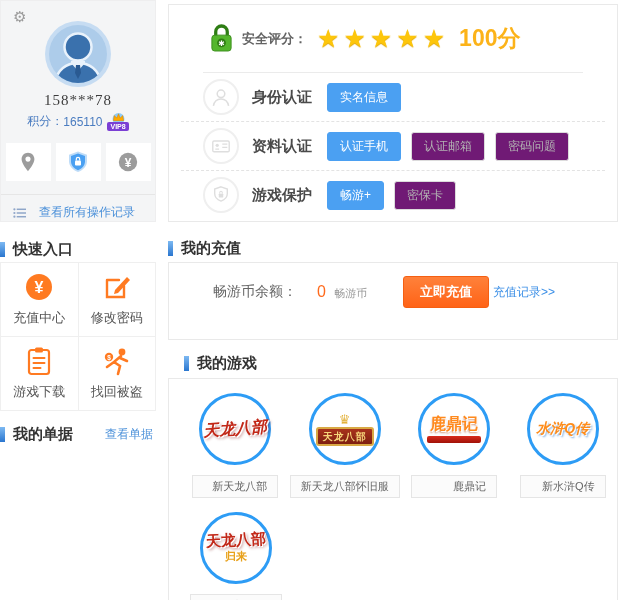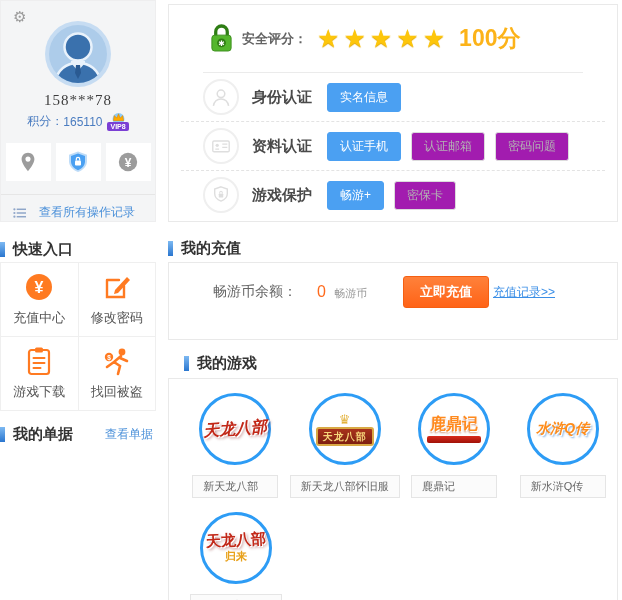--- a/index.html
+++ b/index.html
@@ -41,49 +41,49 @@
   .stars { margin-left:10px; }
   .star { color:#fdc60b; font-size:25px; margin-right:4px; text-shadow:0 1px 1px #e0a500; }
   .score-value { font-size:23px; font-weight:bold; color:#fcb319; margin-left:10px; }
   .hr-solid { border:0; border-top:1px solid #ebebeb; margin:0 34px; }
   .hr-dash { border:0; border-top:1px dashed #e3e3e3; margin:0 12px; }
   .auth-row { height:48px; display:flex; align-items:center; padding-left:34px; }
   .row-icon { width:36px; height:36px; border:2px solid #efefef; border-radius:50%; display:flex; align-items:center; justify-content:center; flex:none; }
   .auth-label { font-size:15px; font-weight:bold; color:#4a4a4a; margin-left:13px; width:75px; }
   .btn { font-size:12px; padding:5px 12px; border-radius:3px; margin-right:10px; cursor:pointer; white-space:nowrap; }
   .btn-blue { background:#4ba0f2; color:#fff; border:1px solid #4ba0f2; }
-  .btn-gray { background:#a21caf; color:#b3b3b3; border:1px solid #dcdcdc; }
+  .btn-gray { background:#701a75; color:#b3b3b3; border:1px solid #dcdcdc; }
 
   
   .recharge-title { position:absolute; left:168px; top:239px; }
   .recharge-panel { position:absolute; left:168px; top:262px; width:450px; height:78px; background:#fff; border:1px solid #e9e9e9; padding:13px 0 0 44px; }
   .re-row { display:grid; grid-template-columns:104px 86px auto; align-items:center; height:26px; margin-bottom:5px; }
   .re-label { font-size:14px; color:#666; }
   .re-value { font-size:16px; color:#ff6a1c; }
   .re-unit { font-size:11px; color:#999; margin-left:4px; }
   .re-action { display:flex; align-items:center; gap:4px; }
   .btn-orange { background:linear-gradient(180deg,#ff813a,#ff6317); color:#fff; font-size:13px; font-weight:bold; border:1px solid #f55f12; border-radius:3px; padding:6px 16px; cursor:pointer; }
-  .link { font-size:12px; color:#3a8ee6; text-decoration:underline; cursor:pointer; }
+  .link { font-size:12px; color:#3a8ee6; cursor:pointer; }
 
   
   .games-title { position:absolute; left:184px; top:354px; }
   .games-panel { position:absolute; left:168px; top:378px; width:450px; height:240px; background:#fff; border:1px solid #e9e9e9; padding:14px 0 0 12px; }
   .games-row { display:flex; margin-bottom:14px; }
   .game { width:106px; margin:0 2px; display:flex; flex-direction:column; align-items:center; cursor:pointer; }
   .game-circle { width:72px; height:72px; border:3px solid #2d9cf5; border-radius:50%; background:#fff; display:flex; flex-direction:column; align-items:center; justify-content:center; position:relative; }
   .logo-main { white-space:nowrap; font-weight:bold; line-height:1.1; }
   .g0 .logo-main { color:#c22818; font-size:16px; font-style:italic; transform:rotate(-4deg); text-shadow:1px 1px 0 #fff,2px 2px 3px rgba(120,0,0,.45); }
   .g1 .logo-main { background:linear-gradient(180deg,#a8321c,#7e1f10); color:#f7d67a; border:2px solid #d9a944; border-radius:3px; font-size:10px; padding:2px 5px; letter-spacing:1px; }
   .g1 .crown-deco { color:#e3b23c; font-size:13px; line-height:1; margin-bottom:1px; }
   .g2 .logo-main { color:#ff8a1e; font-size:16px; text-shadow:1px 1px 0 #fff,0 2px 2px rgba(168,60,0,.55); }
   .g2 .logo-bar { width:54px; height:7px; background:linear-gradient(180deg,#d92b1c,#a01208); border-radius:2px; margin-top:3px; }
   .g3 .logo-main { color:#ff8c1a; font-size:14px; font-style:italic; text-shadow:1px 1px 0 #fff,2px 2px 2px rgba(30,110,200,.6); }
   .g4 .logo-main { color:#c22818; font-size:15px; transform:rotate(-3deg); text-shadow:1px 1px 0 #fff,2px 2px 3px rgba(120,0,0,.45); }
   .logo-sub { font-size:11px; font-weight:bold; color:#e8a11b; text-shadow:1px 1px 0 #fff; margin-top:1px; }
-  .game-label { margin-top:10px; font-size:11px; color:#666; background:#fbfbfb; border:1px solid #e5e5e5; padding:3px 10px; min-width:86px; text-align:left; white-space:nowrap; }
+  .game-label { margin-top:10px; font-size:11px; color:#666; background:#fbfbfb; border:1px solid #e5e5e5; padding:3px 10px; min-width:86px; text-align:right; white-space:nowrap; }
 </style>
 </head>
 <body>
 
 <div id="page">
 
   <div class="profile-panel">
     <span class="gear">⚙</span>
 
     <div class="avatar">

